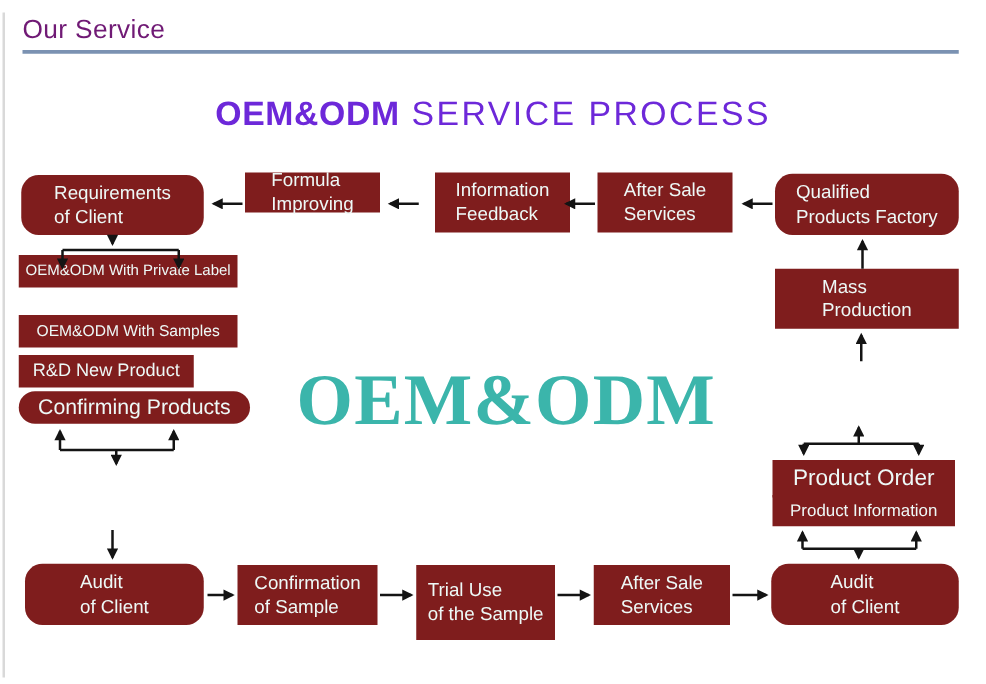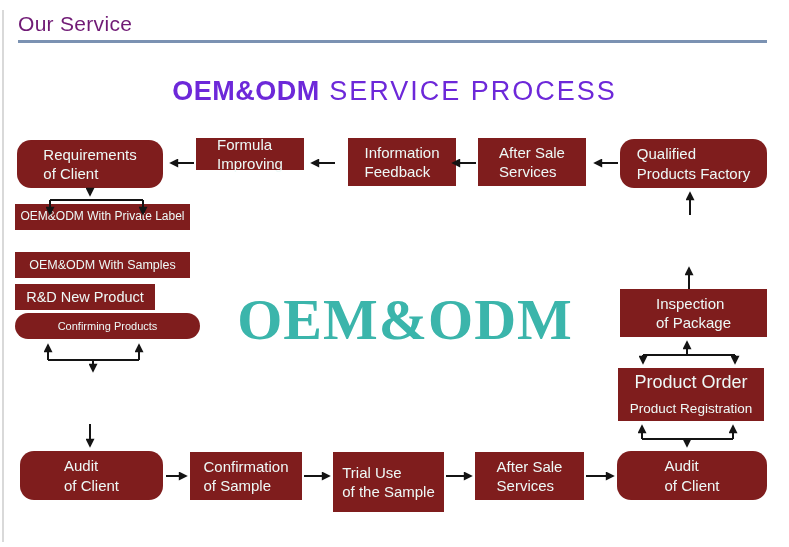--- a/index.html
+++ b/index.html
@@ -27,21 +27,21 @@
   
   #n-req        {left:17px;  top:140px; width:146px; height:48px;}
   #n-formula    {left:196px; top:138px; width:108px; height:32px;}
   #n-info       {left:348px; top:138px; width:108px; height:48px;}
   #n-aftertop   {left:478px; top:138px; width:108px; height:48px;}
   #n-qpf        {left:620px; top:139px; width:147px; height:49px;}
   
   #n-privlabel  {left:15px;  top:204px; width:175px; height:26px; font-size:12px;}
   #n-samples    {left:15px;  top:252px; width:175px; height:26px; font-size:12.5px;}
   #n-rd         {left:15px;  top:284px; width:140px; height:26px; font-size:14.5px;}
-  #n-confprod   {left:15px;  top:313px; width:185px; height:26px; font-size:11px;border-radius:13px;}
+  #n-confprod   {left:15px;  top:313px; width:185px; height:26px; font-size:17px;border-radius:13px;}
   #n-enact      {left:17px;  top:375px; width:141px; height:48px;}
   #n-auditl     {left:20px;  top:451px; width:143px; height:49px;}
   
   #n-confsample {left:190px; top:452px; width:112px; height:48px;}
   #n-trial      {left:333px; top:452px; width:111px; height:60px;}
   #n-afterbot   {left:475px; top:452px; width:109px; height:48px;}
   #n-auditr     {left:617px; top:451px; width:150px; height:49px;}
   
   #n-mass       {left:620px; top:215px; width:147px; height:48px;}
   #n-inspect    {left:620px; top:289px; width:147px; height:48px;}
@@ -84,24 +84,24 @@
 
   <div class="node" id="n-confsample">Confirmation
 of Sample</div>
   <div class="node" id="n-trial">Trial Use
 of the Sample</div>
   <div class="node" id="n-afterbot">After Sale
 Services</div>
   <div class="node rnd" id="n-auditr">Audit
 of Client</div>
 
-  <div class="node" id="n-inspect">Inspection
-of Package</div>
+  <div class="node" id="n-mass">Mass
+Production</div>
   <div class="node" id="n-porder">Product Order</div>
-  <div class="node" id="n-preg">Product Registration</div>
+  <div class="node" id="n-preg">Product Information</div>
 
   <svg class="connectors" width="789" height="547">
     <defs>
       <marker id="arr" viewBox="0 0 10 10" refX="8" refY="5" markerWidth="5" markerHeight="4.5" orient="auto">
         <path d="M0,0 L10,5 L0,10 z" style="fill:#141414;stroke:none"></path>
       </marker>
     </defs>
 
     <path marker-end="url(#arr)" d="M194,163 L171,163"></path>
     <path marker-end="url(#arr)" d="M335,163 L312,163"></path>

